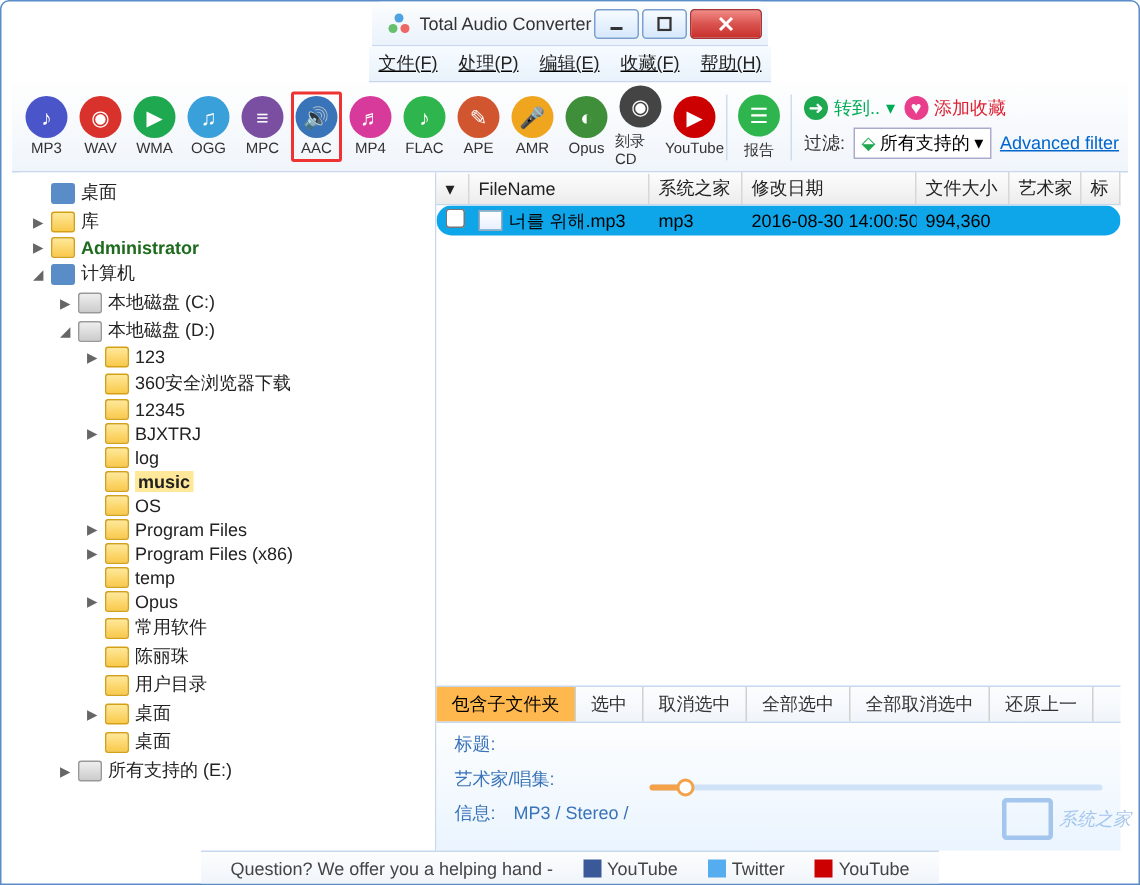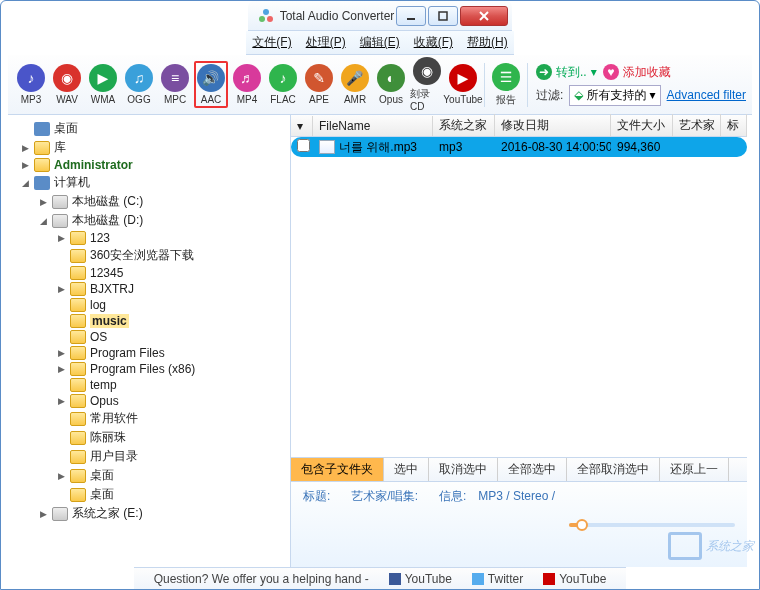--- a/index.html
+++ b/index.html
@@ -58,21 +58,21 @@
 .c-date { width: 116px; }
 .c-size { width: 62px; }
 .c-art { width: 48px; }
 .c-titl { width: 26px; }
 
 .sel-bar { height: 24px; border-top: 1px solid #c7d8ee; background: linear-gradient(#fdfdfd,#f0f5fb); display: flex; align-items: center; }
 .sel-bar .sb { padding: 3px 10px; border-right: 1px solid #d0d0d0; color: #333; cursor: pointer; }
 .sel-bar .sb.active { background: #ffb84d; color: #000; }
 
 .player { height: 86px; border-top: 1px solid #c7d8ee; background: linear-gradient(#fdfefe,#eaf4fe); padding: 6px 12px; display: flex; gap: 14px; }
-.pl-info { display: flex; flex-direction: row; gap: 21px; font-size: 12px; }
+.pl-info { display: flex; flex-direction: column; gap: 6px; font-size: 12px; }
 .pl-info .k { color: #3973b8; }
 .pl-info .v { color: #3973b8; margin-left: 12px; }
 .pl-ctrl { flex: 1; display: flex; flex-direction: column; align-items: center; justify-content: center; gap: 6px; }
 .pl-track { width: 100%; height: 4px; background: #cfe2f7; border-radius: 2px; position: relative; }
 .pl-track .prog { position: absolute; left: 0; top: 0; height: 4px; background: #f4a24a; border-radius: 2px; }
 .pl-track .knob { position: absolute; top: -4px; width: 12px; height: 12px; background: #fff; border: 2px solid #f4a24a; border-radius: 50%; }
 .pl-btns { display: flex; align-items: center; gap: 10px; }
 .pl-time { color: #3973b8; }
 .pb { width: 24px; height: 24px; border: 2px solid #9fc3e8; border-radius: 50%; display: flex; align-items: center; justify-content: center; color: #3973b8; cursor: pointer; }
 .pb.play { width: 36px; height: 36px; border-color: #3973b8; }
@@ -320,21 +320,21 @@
           <span class="txt">桌面</span>
         </div>
         <div class="node" style="padding-left: 42px;">
           <span class="exp"></span>
           <span class="ico folder"></span>
           <span class="txt">桌面</span>
         </div>
         <div class="node" style="padding-left: 24px;">
           <span class="exp">▶</span>
           <span class="ico drive"></span>
-          <span class="txt">系统之家 (E:)</span>
+          <span class="txt">所有支持的 (E:)</span>
         </div>
       </div>
 
     <div class="right">
       <div class="list-hdr">
         <div class="col c-chk">▾</div>
         <div class="col c-name">FileName</div>
         <div class="col c-type">系统之家</div>
         <div class="col c-date">修改日期</div>
         <div class="col c-size">文件大小</div>

